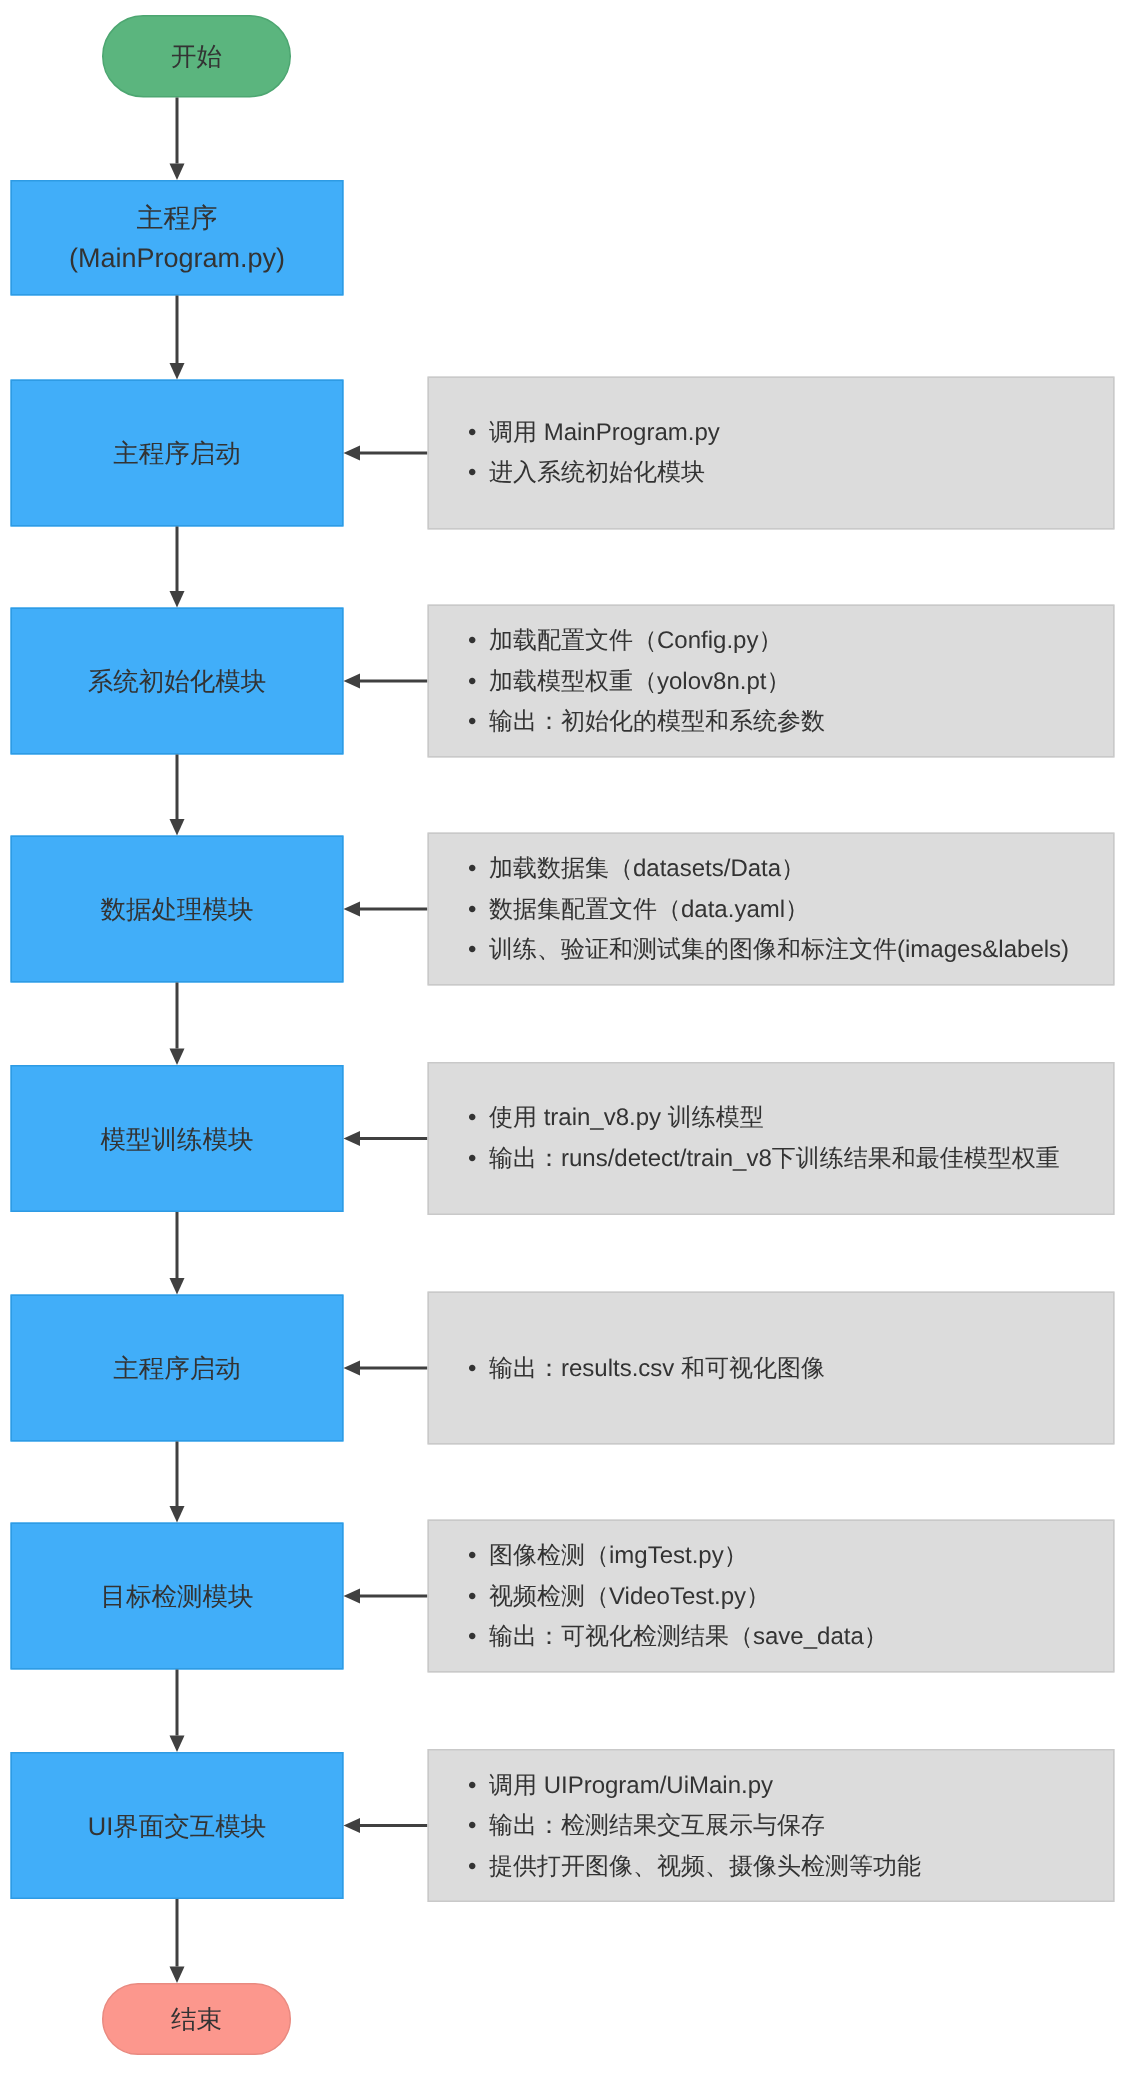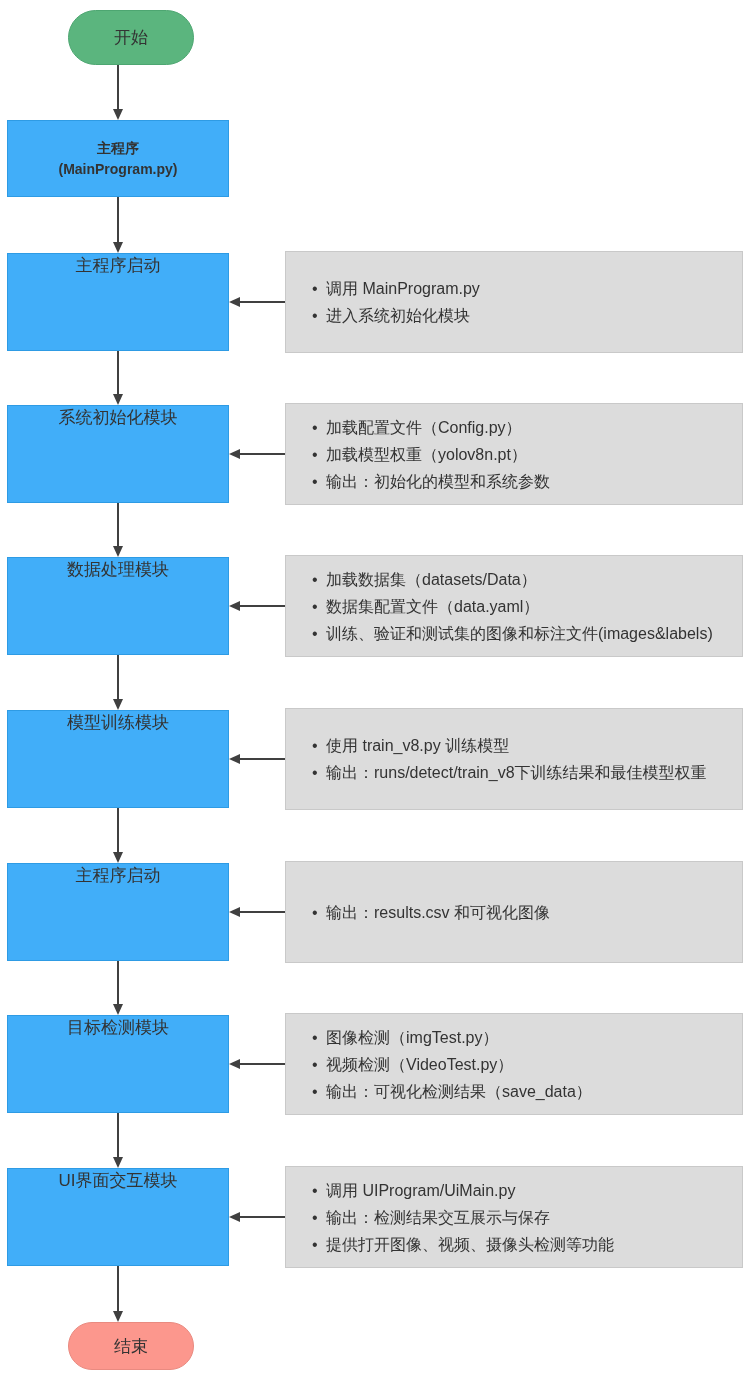--- a/index.html
+++ b/index.html
@@ -47,42 +47,41 @@
     left: 7px;
     top: 120px;
     width: 222px;
     height: 77px;
     background: var(--node_fill);
     border: 1px solid var(--node_border);
     display: flex;
     flex-direction: column;
     align-items: center;
     justify-content: center;
-    font-size: 14px;
+    font-size: 18px;
     line-height: 1.45;
     text-align: center;
-    font-weight: bold;
   }
   
   .row {
     position: absolute;
     left: 0;
     width: 754px;
     height: 98px;
   }
   .node {
     position: absolute;
     left: 7px;
     top: 0;
     width: 222px;
     height: 98px;
     background: var(--node_fill);
     border: 1px solid var(--node_border);
     display: flex;
-    align-items: flex-start;
+    align-items: center;
     justify-content: center;
     font-size: 17px;
     text-align: center;
   }
   .note {
     position: absolute;
     left: 285px;
     top: -2px;
     width: 458px;
     height: 102px;

